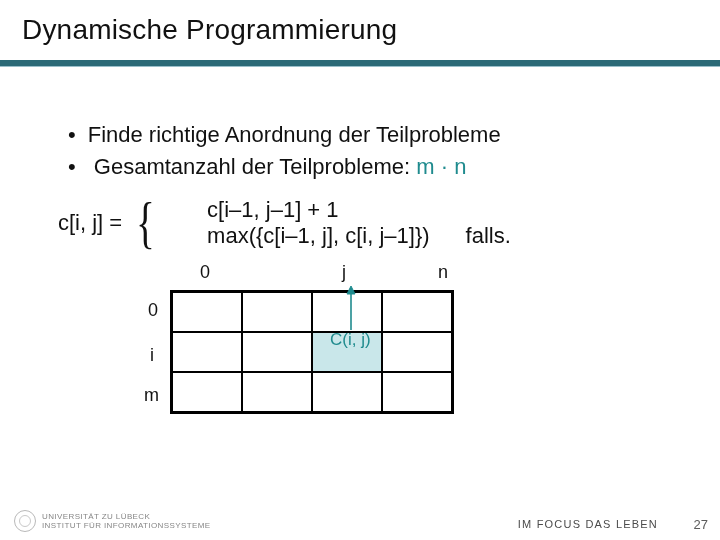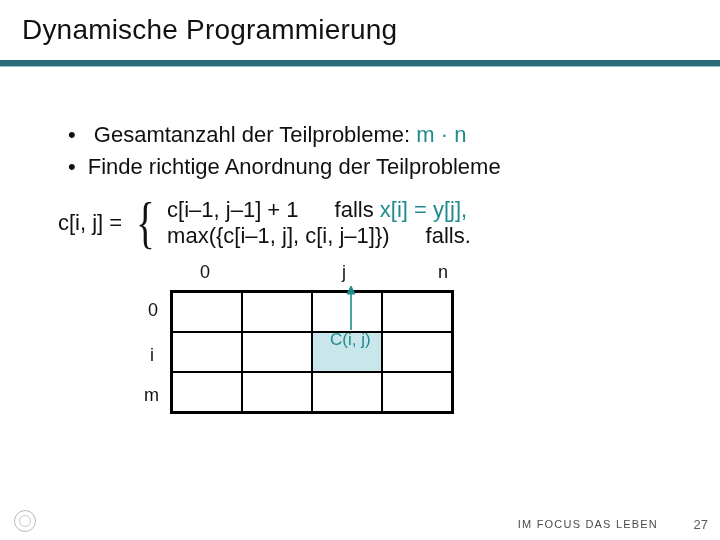--- a/index.html
+++ b/index.html
@@ -60,21 +60,21 @@
   .lhs { margin-right: 10px; white-space: nowrap; }
   .brace {
     font-size: 56px;
     line-height: 56px;
     margin-right: 8px;
     font-family: "Georgia", "Times New Roman", serif;
     font-weight: 100;
     transform: scaleX(0.7);
   }
   .cases { }
-  .cases .row { display: flex; white-space: nowrap; }
+  .cases .row { display: flex; white-space: nowrap; margin-left: 40px; }
   .cases .case-txt { }
   .cases .case-cond { margin-left: 36px; }
   .cases .cond2 { margin-left: 36px; }
 
   
   .grid-wrap {
     position: absolute;
     top: 290px;
     left: 170px;
   }
@@ -156,36 +156,33 @@
 </style>
 </head>
 <body>
 
 <div class="slide">
 
   <div class="title">Dynamische Programmierung</div>
   <div class="hr"></div>
 
   <ul class="bullets">
+    <li>Finde richtige Anordnung der Teilprobleme</li>
     <li>
       <span>Gesamtanzahl der Teilprobleme: </span>
       <span class="teal">m · n</span>
     </li>
-    <li>Finde richtige Anordnung der Teilprobleme</li>
   </ul>
 
   <div class="formula">
     <div class="lhs">c[i, j] =</div>
     <div class="brace">{</div>
     <div class="cases">
       <div class="row">
         <span class="case-txt">c[i–1, j–1] + 1</span>
-        <span class="case-cond">
-          <span>falls </span><span class="teal">x[i] = y[j],</span>
-        </span>
       </div>
       <div class="row">
         <span class="case-txt">max({c[i–1, j], c[i, j–1]})</span>
         <span class="cond2">falls.</span>
       </div>
     </div>
   </div>
 
   <div class="grid-wrap">
     <span class="xlabel xl-0">0</span>
@@ -213,17 +210,21 @@
     <div class="cij">C(i, j)</div>
 
     <svg class="arrow" style="top:-4px; left:174px;" width="14" height="48">
       <line x1="7" y1="44" x2="7" y2="6" stroke-width="1.6"></line>
       <polygon points="7,0 3,8 11,8"></polygon>
     </svg>
   </div>
 
   <div class="footer-left">
     <span class="seal"></span>
+    <span>
+      <div>UNIVERSITÄT ZU LÜBECK</div>
+      <div>INSTITUT FÜR INFORMATIONSSYSTEME</div>
+    </span>
   </div>
   <div class="footer-right">IM FOCUS DAS LEBEN</div>
   <div class="pagenum">27</div>
 
 </div>
 
 </body></html>

